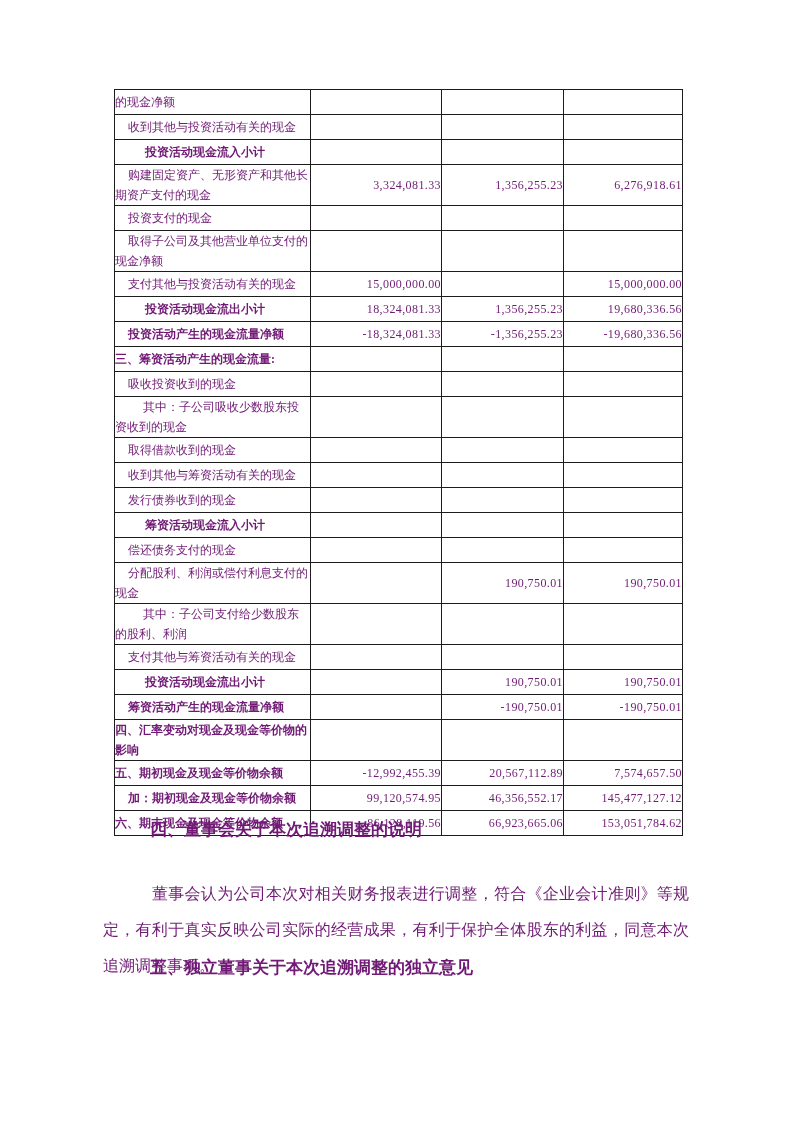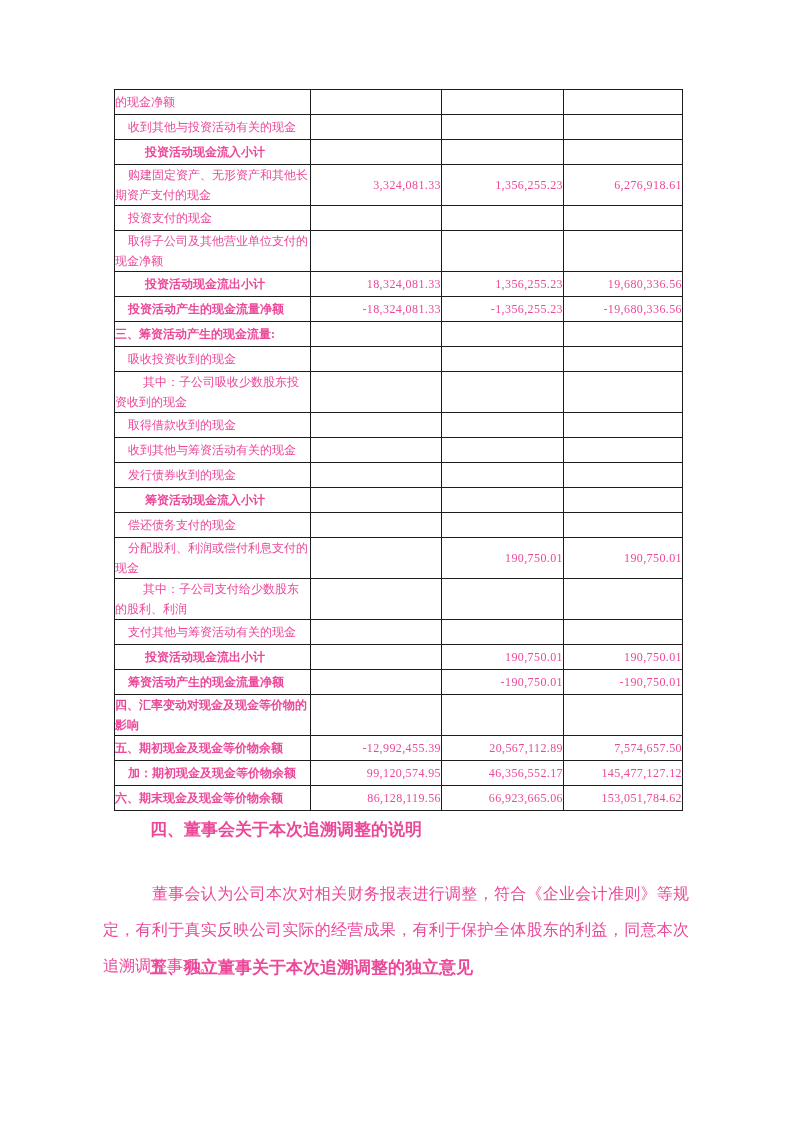--- a/index.html
+++ b/index.html
@@ -1,21 +1,21 @@
 <!DOCTYPE html>
 <html><head>
 <meta charset="utf-8">
 <style>
   html, body { margin: 0; padding: 0; background: #ffffff; }
   .page {
     position: relative;
     width: 793px;
     height: 1122px;
     background: #ffffff;
-    color: #ec4899;
+    color: #701a75;
     font-family: "Liberation Serif", "DejaVu Serif", serif;
     overflow: hidden;
   }
 
   
   table.fin {
     position: absolute;
     left: 114px;
     top: 89px;
     width: 568px;
@@ -112,20 +112,26 @@
           <td class="num"></td>
           <td class="num"></td>
         </tr>
         <tr class="d">
           <td class="label ind1">取得子公司及其他营业单位支付的现金净额</td>
           <td class="num"></td>
           <td class="num"></td>
           <td class="num"></td>
         </tr>
         <tr class="s">
+          <td class="label ind1">支付其他与投资活动有关的现金</td>
+          <td class="num">15,000,000.00</td>
+          <td class="num"></td>
+          <td class="num">15,000,000.00</td>
+        </tr>
+        <tr class="s">
           <td class="label ind3 bold">投资活动现金流出小计</td>
           <td class="num">18,324,081.33</td>
           <td class="num">1,356,255.23</td>
           <td class="num">19,680,336.56</td>
         </tr>
         <tr class="s">
           <td class="label ind1 bold">投资活动产生的现金流量净额</td>
           <td class="num">-18,324,081.33</td>
           <td class="num">-1,356,255.23</td>
           <td class="num">-19,680,336.56</td>

